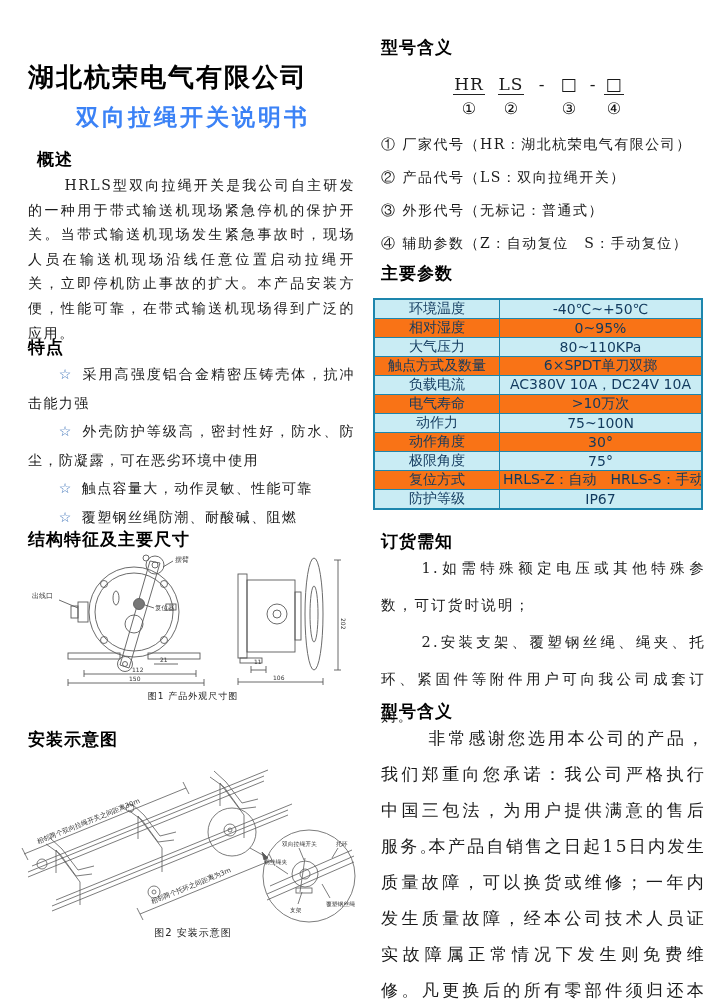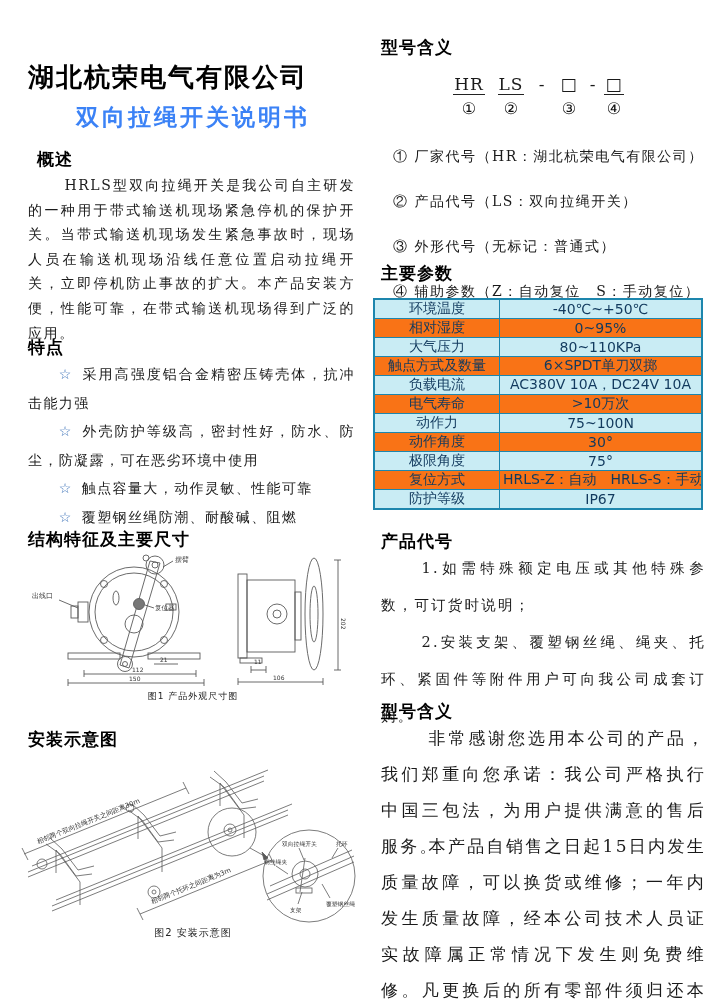--- a/index.html
+++ b/index.html
@@ -22,21 +22,21 @@
   .para{font-size:14px;line-height:24.6px;letter-spacing:1.6px;text-align:justify;margin:0;}
   .indent25{text-indent:2.6em;}
   .feat p{font-size:14px;line-height:28.6px;letter-spacing:1.4px;text-align:justify;
           margin:0;text-indent:2.2em;}
   .star{color:#3c72b8;margin-right:9px;font-size:14px;}
   
   .code-row{display:flex;font-size:17px;letter-spacing:1px;}
   .code-col{text-align:center;}
   .code-u{border-bottom:1.5px solid #222;display:inline-block;line-height:1.05;padding:0 1px;}
   .mark-row{display:flex;font-size:16px;margin-top:4px;color:#111;}
-  .model-items p{font-size:14px;line-height:33px;letter-spacing:1.5px;margin:12px;white-space:nowrap;}
+  .model-items p{font-size:14px;line-height:33px;letter-spacing:1.5px;margin:0;white-space:nowrap;}
   
   table.params{border-collapse:collapse;width:330px;table-layout:fixed;
                font-family:"DejaVu Sans",sans-serif;font-size:14px;color:#123a5e;}
   table.params td{border:1px solid #1d86ad;height:18px;text-align:center;padding:0 3px;
                   overflow:hidden;white-space:nowrap;}
   table.params{border:2px solid #1d86ad;}
   tr.row-light td{background:#c9ecf4;}
   tr.row-dark td{background:#f97316;}
   td.pname{width:118px;}
   
@@ -289,21 +289,21 @@
           <td class="pname">复位方式</td>
           <td>HRLS-Z：自动　HRLS-S：手动</td>
         </tr>
       <tr class="row-light">
           <td class="pname">防护等级</td>
           <td>IP67</td>
         </tr>
     </tbody>
   </table>
 
-  <h2 class="abs sec-h" style="left:381px;top:530px;">产品代号</h2>
+  <h2 class="abs sec-h" style="left:381px;top:530px;">订货需知</h2>
   <p class="abs rpara indent3" style="left:381px;top:550px;width:325px;">1.如需特殊额定电压或其他特殊参数，可订货时说明；</p>
   <p class="abs rpara indent3" style="left:381px;top:624px;width:325px;">2.安装支架、覆塑钢丝绳、绳夹、托环、紧固件等附件用户可向我公司成套订购。</p>
 
   <h2 class="abs sec-h" style="left:381px;top:700px;">型号含义</h2>
   <p class="abs rpara2 indent3" style="left:381px;top:720px;width:325px;">非常感谢您选用本公司的产品，我们郑重向您承诺：我公司严格执行中国三包法，为用户提供满意的售后服务。</p>
   <p class="abs rpara2 indent3" style="left:381px;top:828px;width:325px;">本产品自销售之日起15日内发生质量故障，可以换货或维修；一年内发生质量故障，经本公司技术人员证实故障属正常情况下发生则免费维修。凡更换后的所有零部件须归还本公司。</p>
 
 </div>
 
 </body></html>

